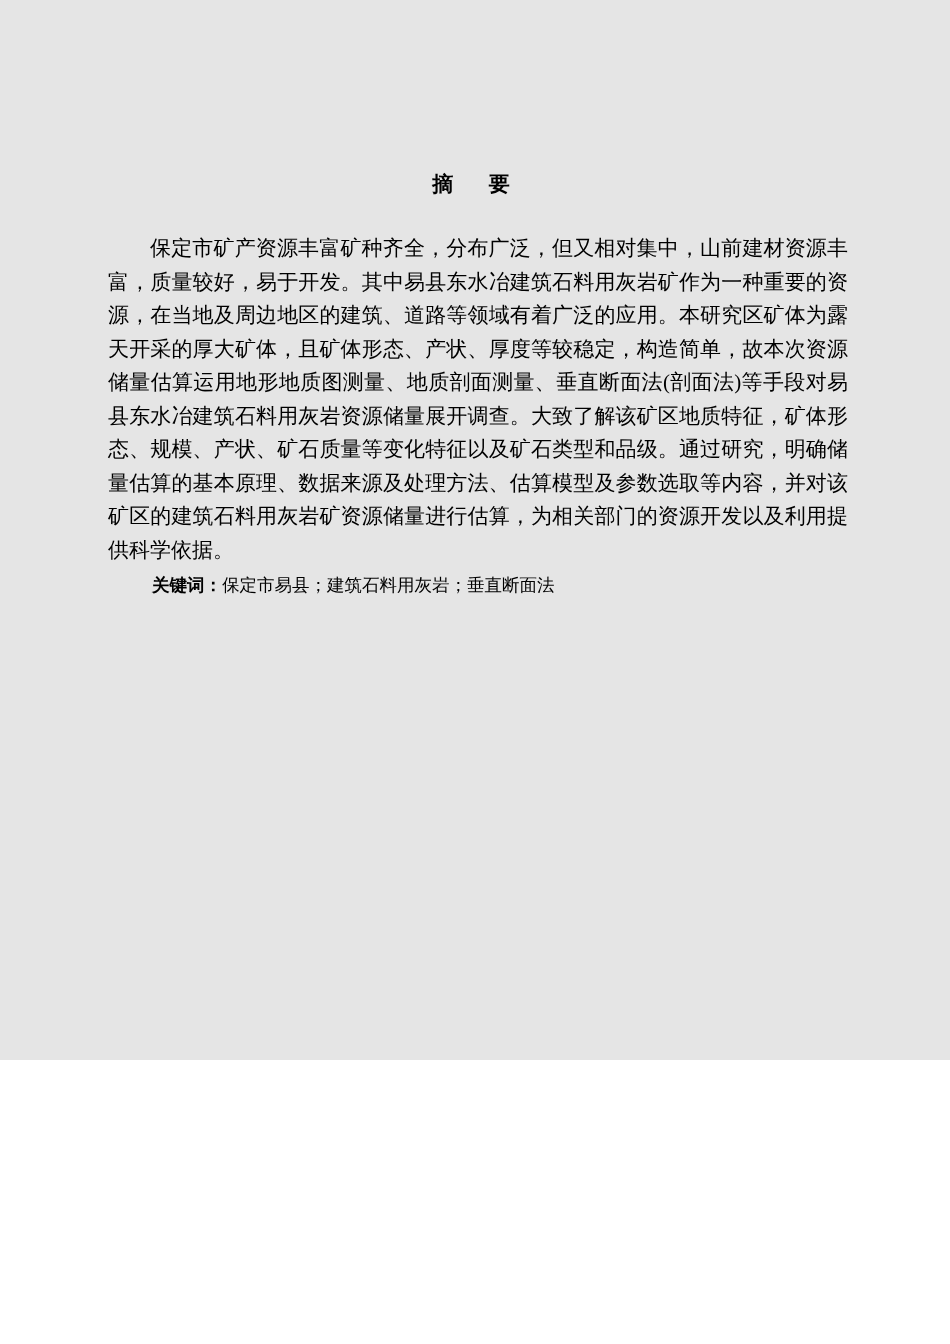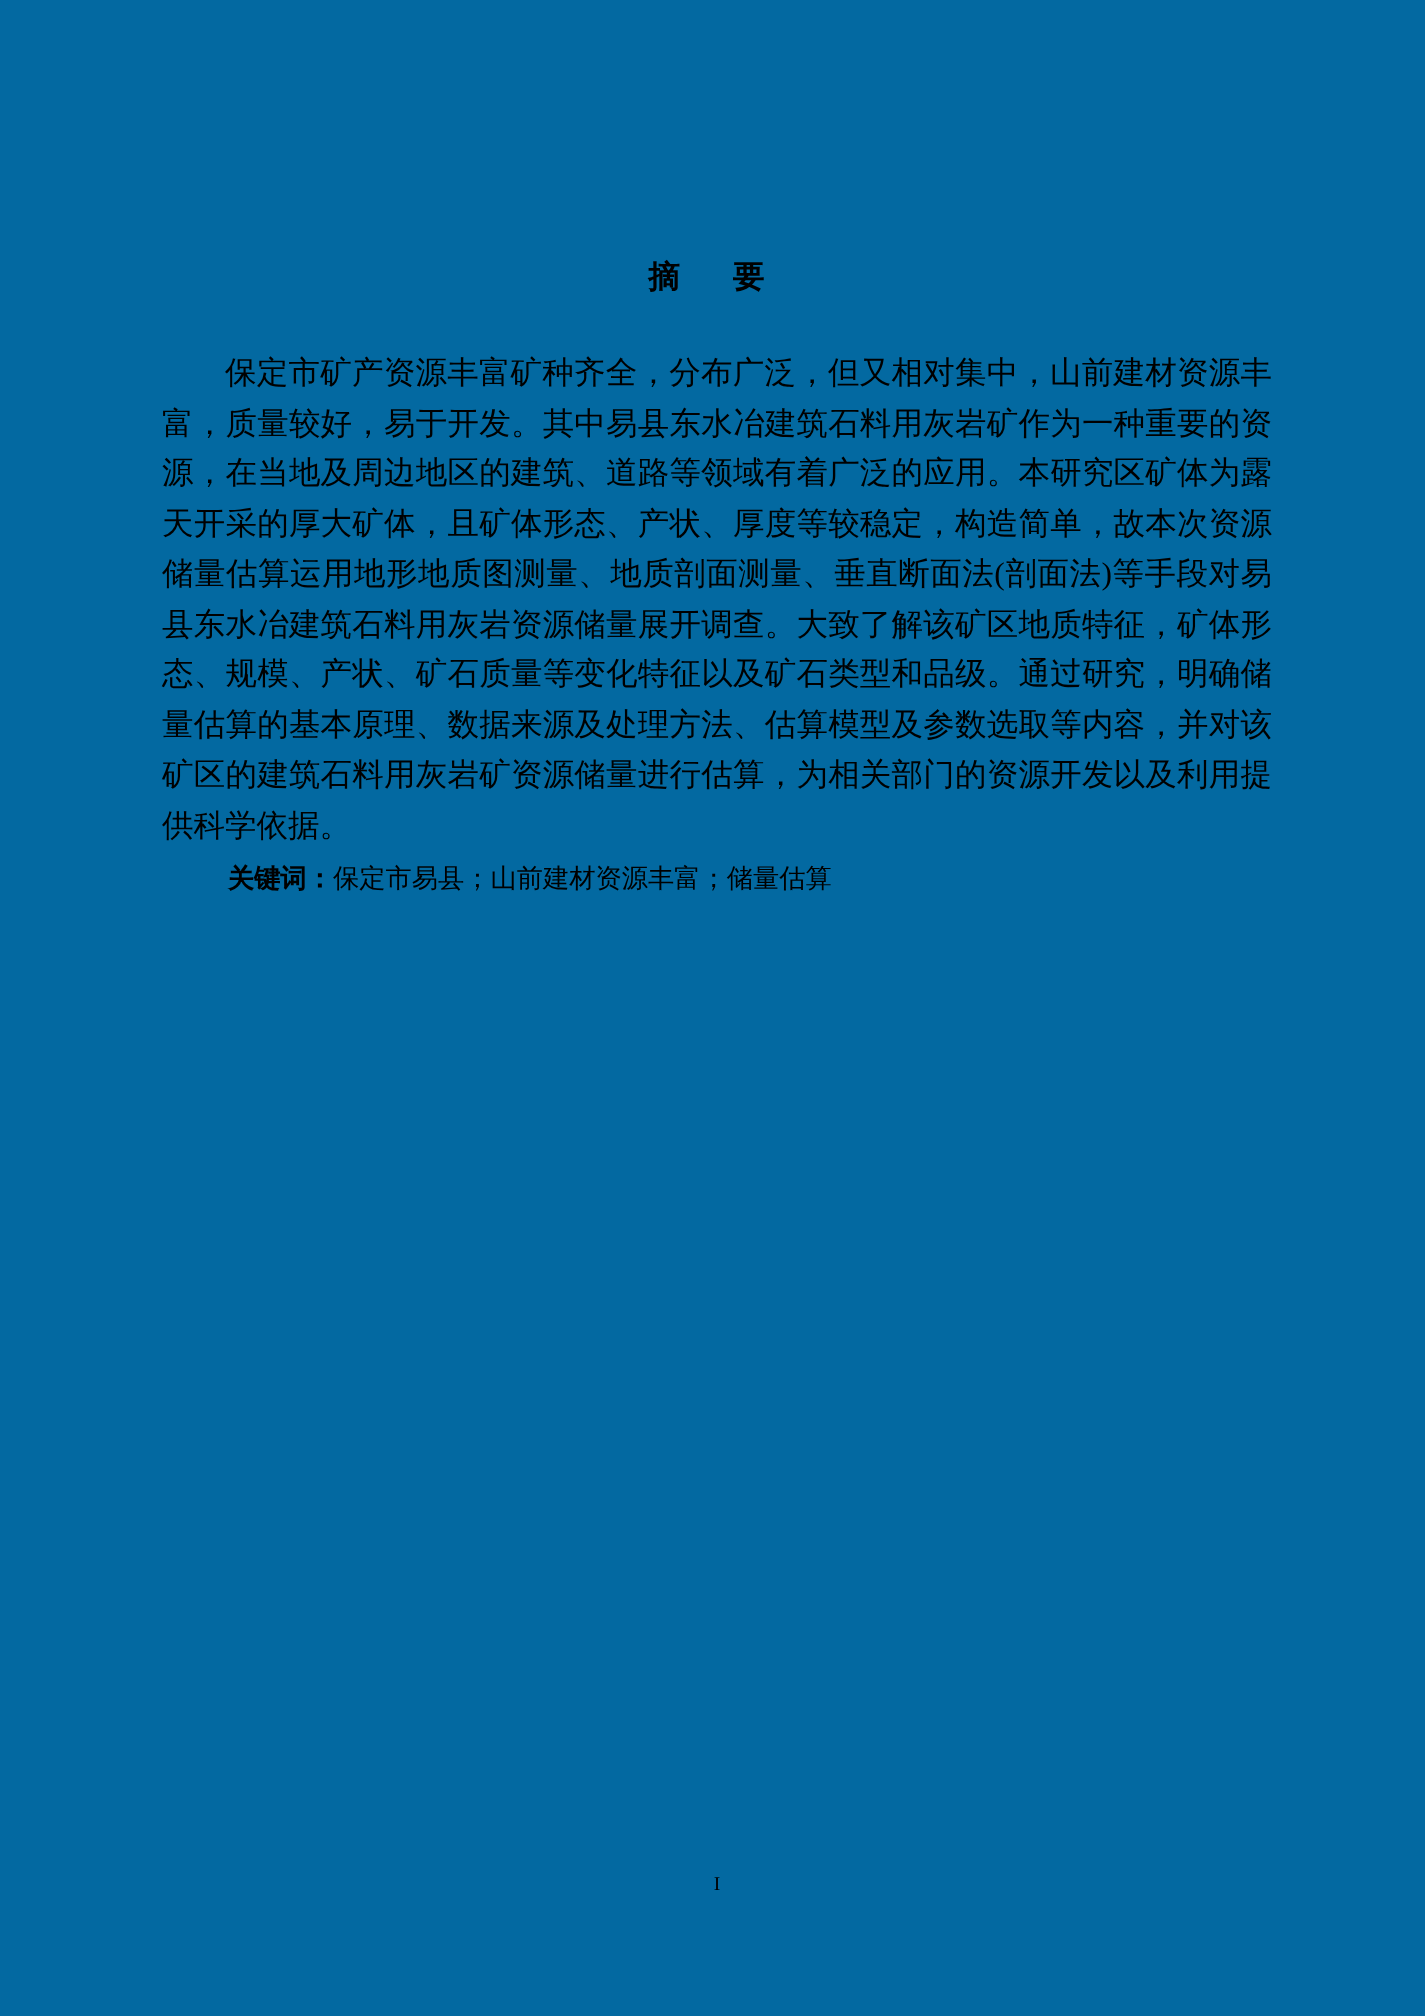--- a/index.html
+++ b/index.html
@@ -3,22 +3,22 @@
 <meta charset="utf-8">
 <style>
   html, body {
     margin: 0;
     padding: 0;
     background: #ffffff;
   }
   .page {
     position: relative;
     width: 950px;
-    height: 1344px;
-    background: #0369a1;
+    height: 1060px;
+    background: #e5e5e5;
     overflow: hidden;
     font-family: "Liberation Serif", "DejaVu Serif", serif;
     color: #000000;
   }
   .content {
     position: absolute;
     left: 108px;
     top: 0;
     width: 740px;
     height: 1344px;
@@ -75,20 +75,20 @@
 <body>
 
 <div class="page">
   <div class="content">
 
     <div class="abstract-title">摘      要</div>
 
     <div class="abstract-body">保定市矿产资源丰富矿种齐全，分布广泛，但又相对集中，山前建材资源丰富，质量较好，易于开发。其中易县东水冶建筑石料用灰岩矿作为一种重要的资源，在当地及周边地区的建筑、道路等领域有着广泛的应用。本研究区矿体为露天开采的厚大矿体，且矿体形态、产状、厚度等较稳定，构造简单，故本次资源储量估算运用地形地质图测量、地质剖面测量、垂直断面法(剖面法)等手段对易县东水冶建筑石料用灰岩资源储量展开调查。大致了解该矿区地质特征，矿体形态、规模、产状、矿石质量等变化特征以及矿石类型和品级。通过研究，明确储量估算的基本原理、数据来源及处理方法、估算模型及参数选取等内容，并对该矿区的建筑石料用灰岩矿资源储量进行估算，为相关部门的资源开发以及利用提供科学依据。</div>
 
     <div class="keywords">
-      <span class="kw-label">关键词：</span><span>保定市易县；山前建材资源丰富；储量估算</span>
+      <span class="kw-label">关键词：</span><span>保定市易县；建筑石料用灰岩；垂直断面法</span>
     </div>
 
 
     <div class="page-number">I</div>
 
   </div>
 </div>
 
 </body></html>

